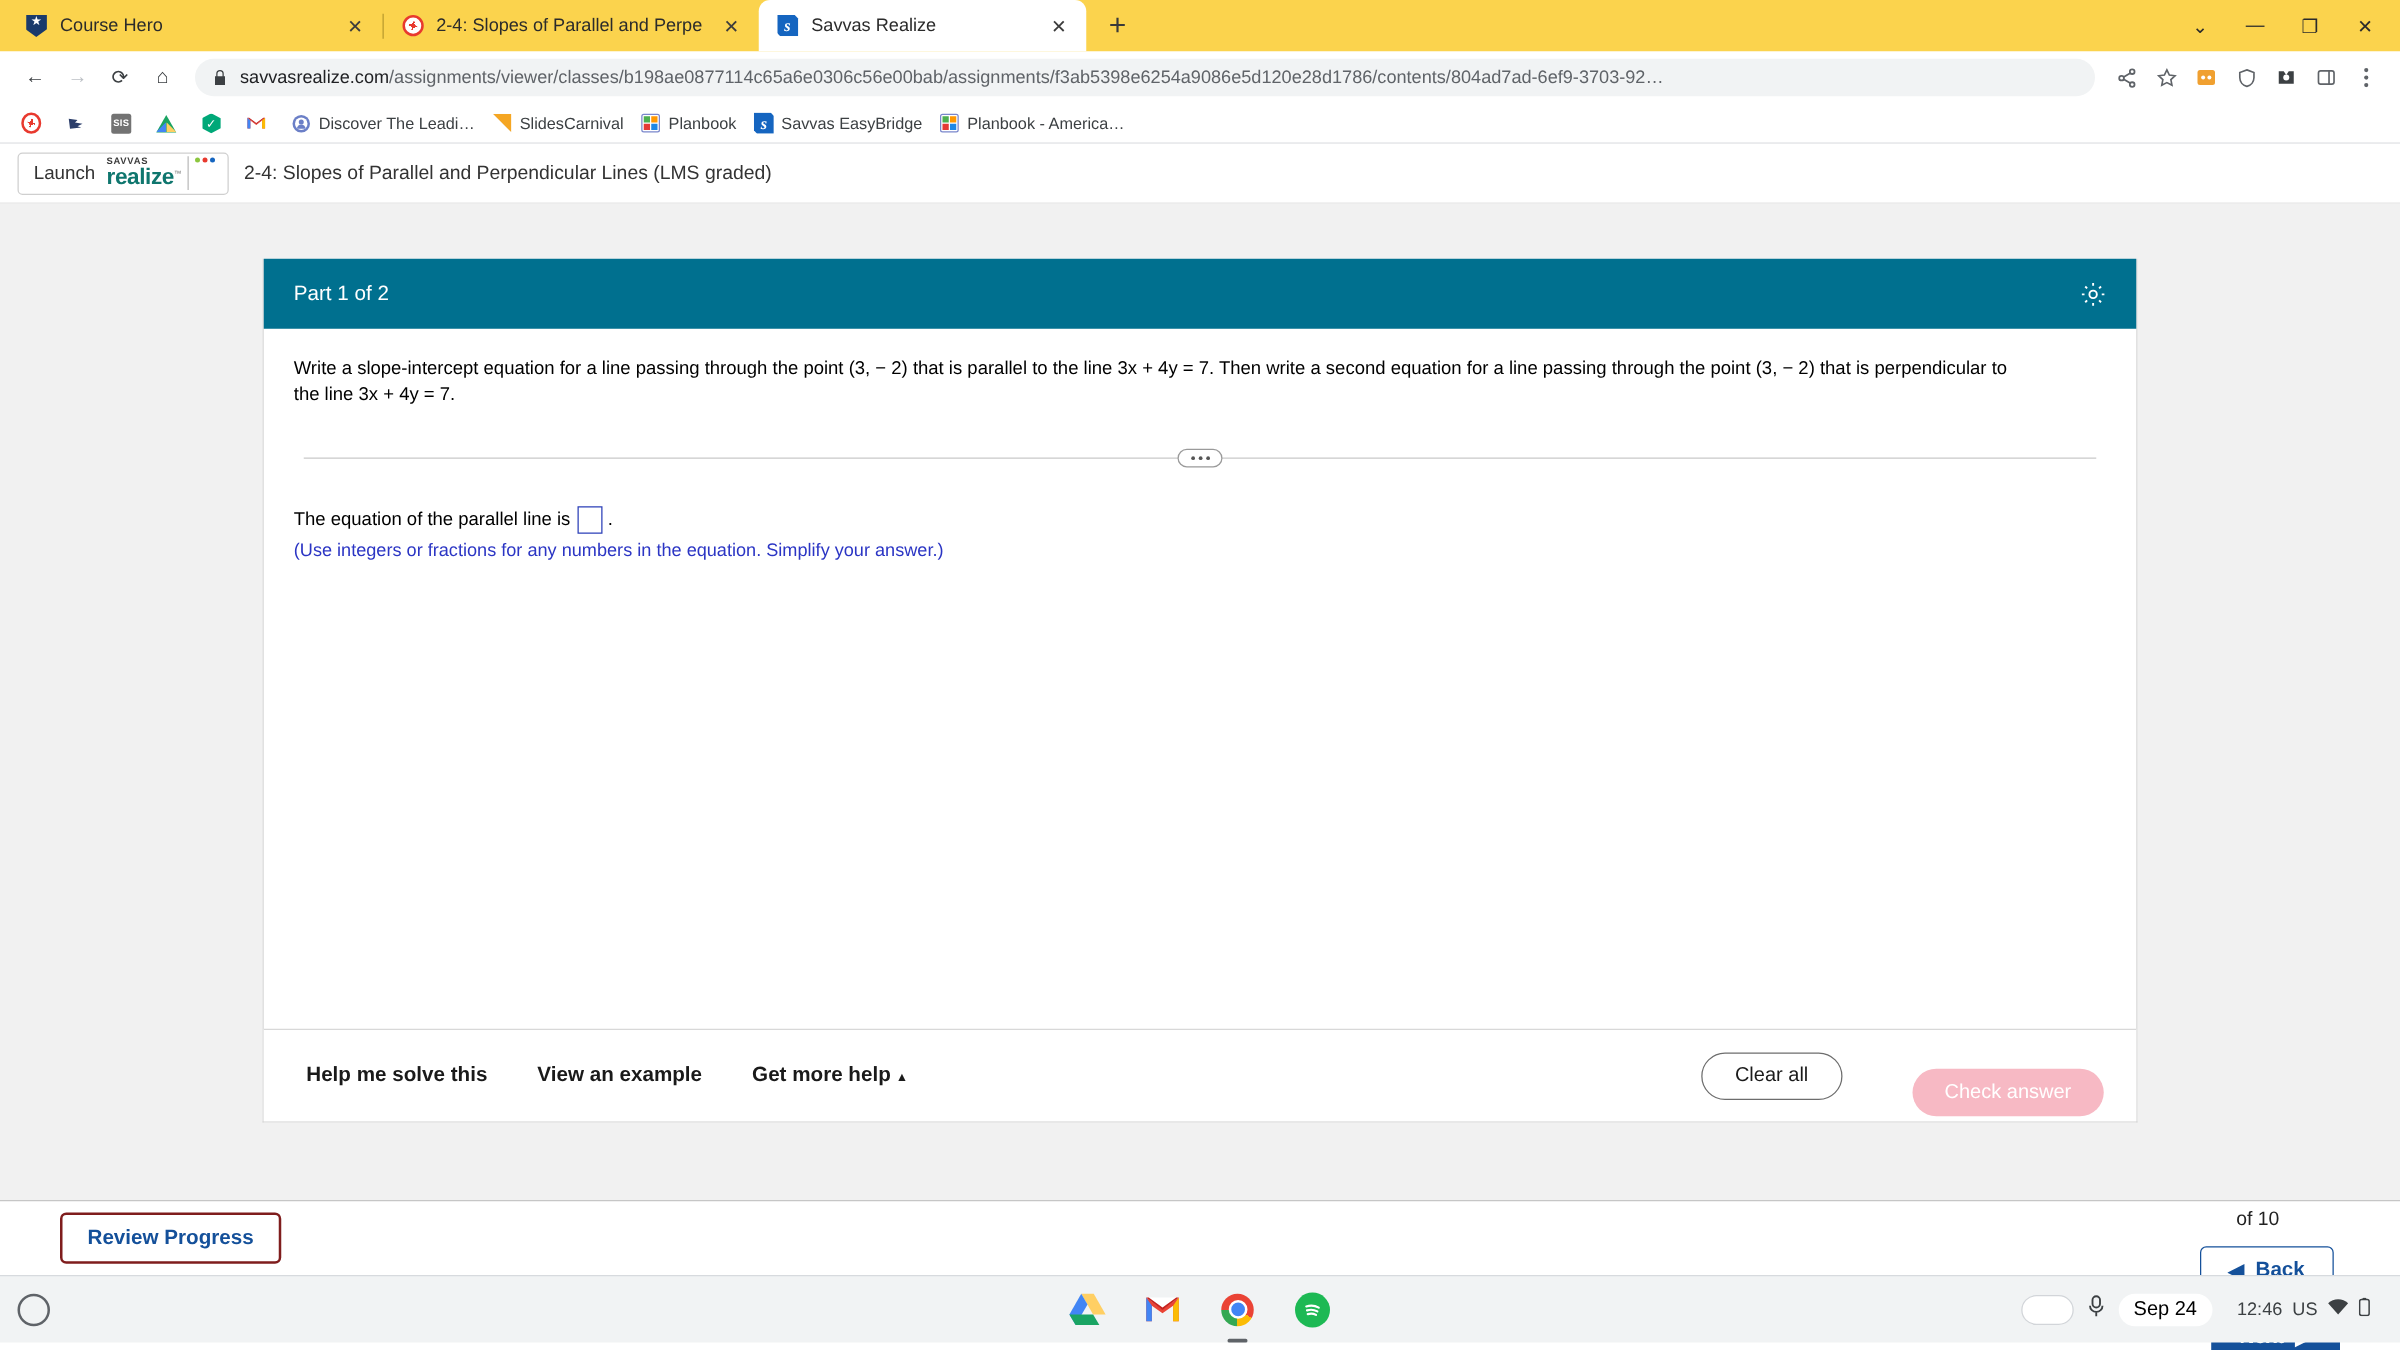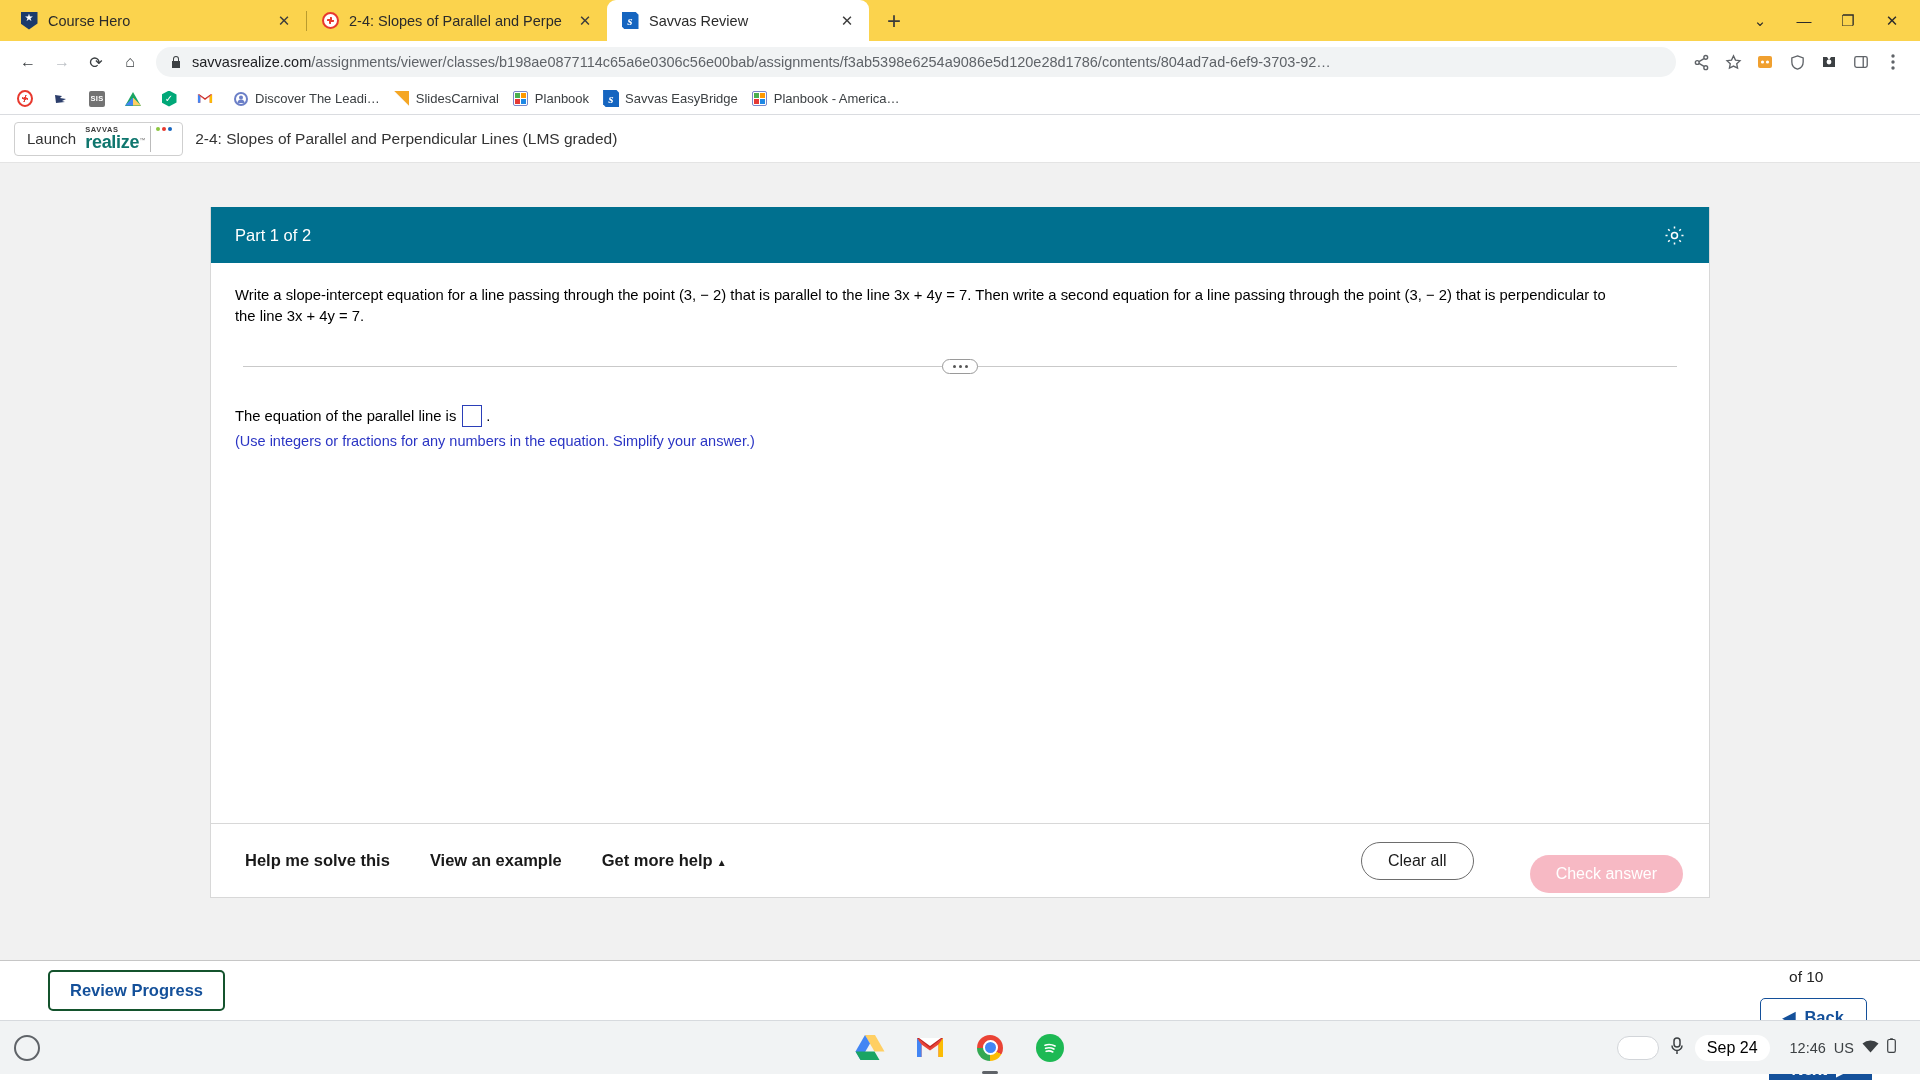--- a/index.html
+++ b/index.html
@@ -316,21 +316,21 @@
   
   .bottom-nav {
     height: 60px;
     background: #ffffff;
     border-top: 1px solid #c6c6c6;
     display: flex;
     align-items: center;
     padding: 0 48px 0 48px;
   }
   .review-btn {
-    border: 2px solid #14532d;
+    border: 2px solid #7f1d1d;
     border-radius: 5px;
     background: #fff;
     color: #14509a;
     font-size: 16.5px; font-weight: bold;
     padding: 9px 20px;
   }
   .nav-right { margin-left: auto; display: flex; align-items: center; gap: 12px; flex-direction: column; }
   .q-label { font-size: 15.5px; color: #222; }
   .q-input {
     width: 62px; height: 34px;
@@ -426,21 +426,21 @@
       <span class="fav-canvas"></span>
     </span>
     <span class="tab-title">2-4: Slopes of Parallel and Perpe</span>
     <span class="tab-close">✕</span>
   </div>
 
   <div class="tab active">
     <span class="tab-favicon">
       <span class="fav-savvas">s</span>
     </span>
-    <span class="tab-title">Savvas Review</span>
+    <span class="tab-title">Savvas Realize</span>
     <span class="tab-close">✕</span>
   </div>
 
   <div class="newtab">+</div>
 
   <div class="win-controls">
     <span class="win-btn">⌄</span>
     <span class="win-btn">—</span>
     <span class="win-btn">❐</span>
     <span class="win-btn">✕</span>

